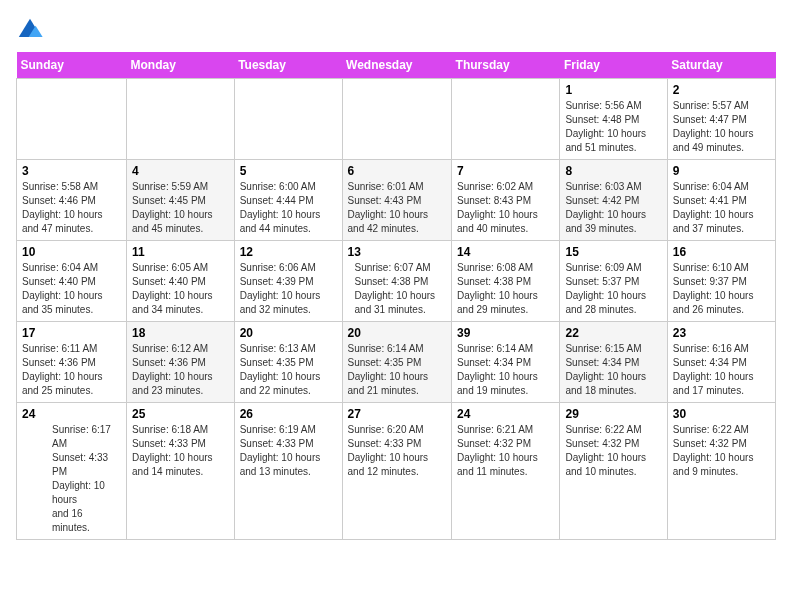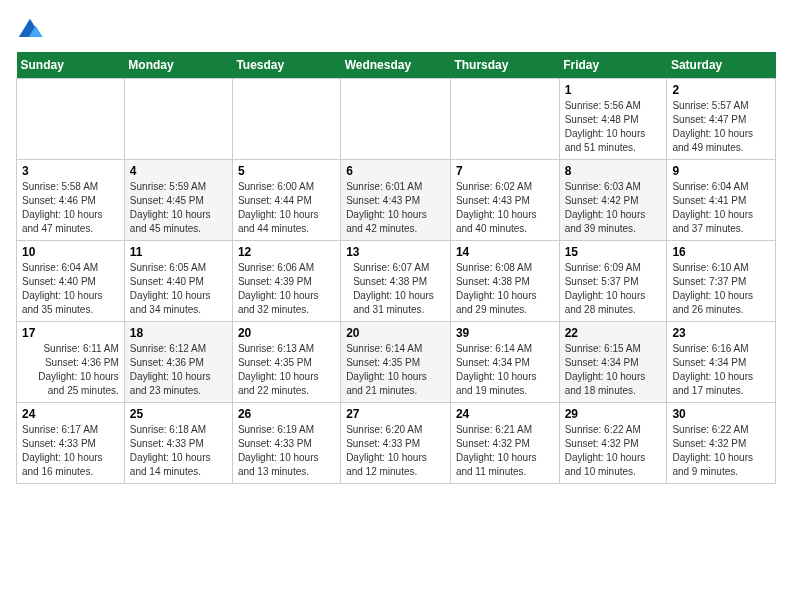--- a/index.html
+++ b/index.html
@@ -45,21 +45,21 @@
     .location {
       font-size: 14px;
       color: #555;
     }
     table {
       width: 100%;
       border-collapse: collapse;
       font-size: 11px;
     }
     thead tr th {
-      background: #15803d;
+      background: #d946ef;
       color: #fff;
       padding: 6px 4px;
       text-align: left;
       font-size: 12px;
       font-weight: bold;
     }
     tbody tr td {
       border: 1px solid #ccc;
       vertical-align: top;
       padding: 4px 5px;
@@ -168,21 +168,21 @@
         <td>
           <span class="day-num">6</span>
           <div class="day-info" style="white-space: pre-line;">Sunrise: 6:01 AM
 Sunset: 4:43 PM
 Daylight: 10 hours
 and 42 minutes.</div>
         </td>
         <td>
           <span class="day-num">7</span>
           <div class="day-info" style="white-space: pre-line;">Sunrise: 6:02 AM
-Sunset: 4:43 PM
+Sunset: 8:43 PM
 Daylight: 10 hours
 and 40 minutes.</div>
         </td>
         <td>
           <span class="day-num">8</span>
           <div class="day-info" style="white-space: pre-line;">Sunrise: 6:03 AM
 Sunset: 4:42 PM
 Daylight: 10 hours
 and 39 minutes.</div>
         </td>
@@ -233,29 +233,29 @@
         <td>
           <span class="day-num">15</span>
           <div class="day-info" style="white-space: pre-line;">Sunrise: 6:09 AM
 Sunset: 5:37 PM
 Daylight: 10 hours
 and 28 minutes.</div>
         </td>
         <td>
           <span class="day-num">16</span>
           <div class="day-info" style="white-space: pre-line;">Sunrise: 6:10 AM
-Sunset: 7:37 PM
+Sunset: 9:37 PM
 Daylight: 10 hours
 and 26 minutes.</div>
         </td>
       </tr>
       <tr>
         <td>
           <span class="day-num">17</span>
-          <div class="day-info" style="white-space: pre-line; text-align: right;">Sunrise: 6:11 AM
+          <div class="day-info" style="white-space: pre-line;">Sunrise: 6:11 AM
 Sunset: 4:36 PM
 Daylight: 10 hours
 and 25 minutes.</div>
         </td>
         <td>
           <span class="day-num">18</span>
           <div class="day-info" style="white-space: pre-line;">Sunrise: 6:12 AM
 Sunset: 4:36 PM
 Daylight: 10 hours
 and 23 minutes.</div>
@@ -292,21 +292,21 @@
           <span class="day-num">23</span>
           <div class="day-info" style="white-space: pre-line;">Sunrise: 6:16 AM
 Sunset: 4:34 PM
 Daylight: 10 hours
 and 17 minutes.</div>
         </td>
       </tr>
       <tr>
         <td>
           <span class="day-num">24</span>
-          <div class="day-info" style="white-space: pre-line;">Sunrise: 6:17 AM
+          <div class="day-info" style="white-space: pre-line; margin-left: 30px;">Sunrise: 6:17 AM
 Sunset: 4:33 PM
 Daylight: 10 hours
 and 16 minutes.</div>
         </td>
         <td>
           <span class="day-num">25</span>
           <div class="day-info" style="white-space: pre-line;">Sunrise: 6:18 AM
 Sunset: 4:33 PM
 Daylight: 10 hours
 and 14 minutes.</div>

